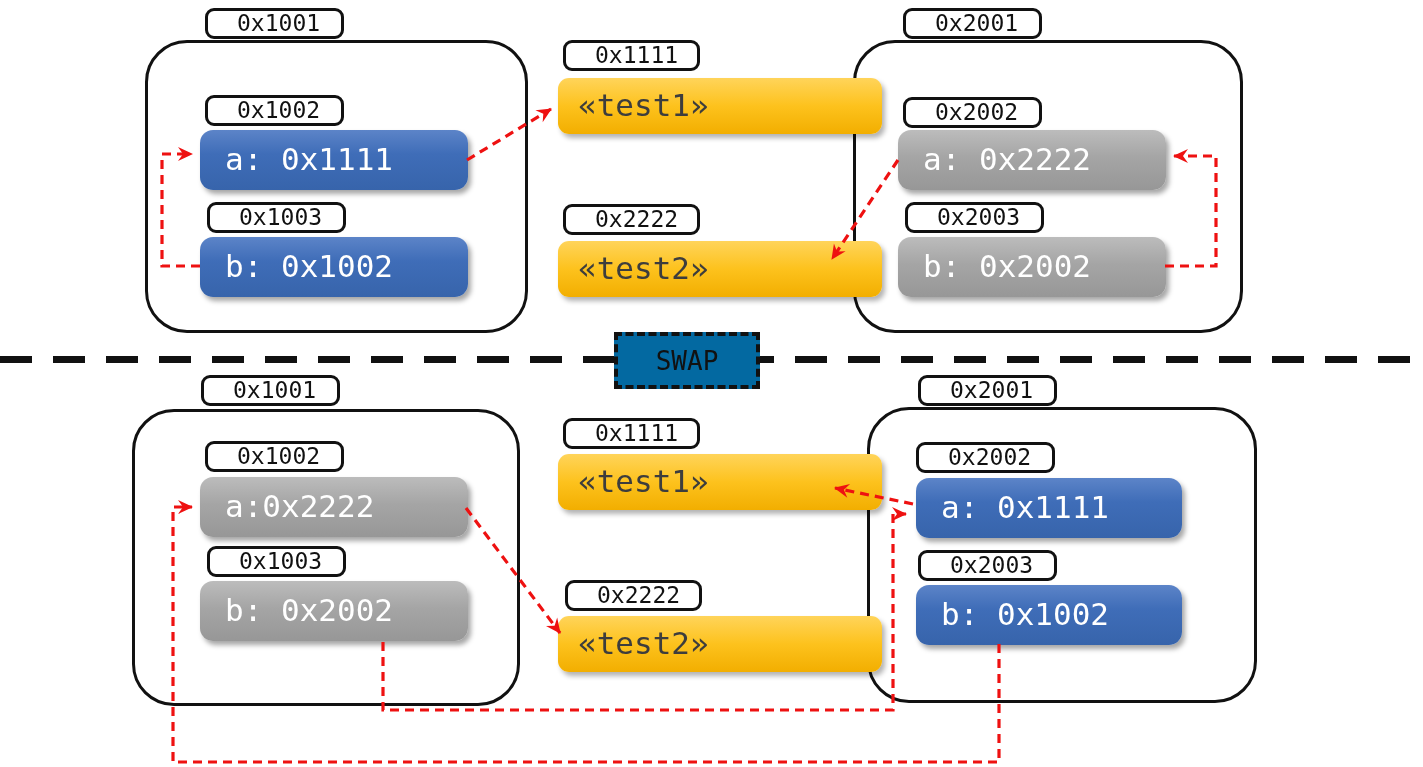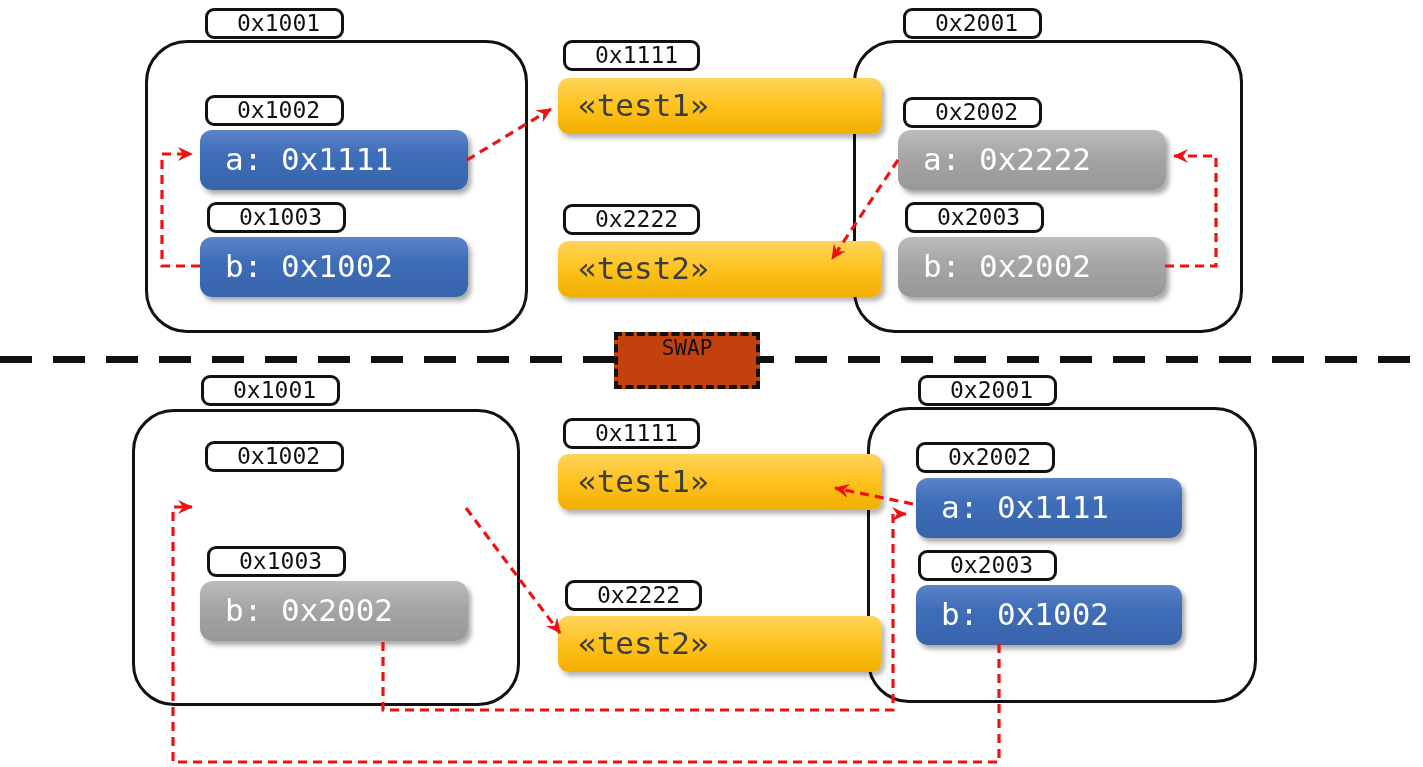--- a/index.html
+++ b/index.html
@@ -17,38 +17,38 @@
     background:#fff;border:3px solid #111;border-radius:9px;
     font-size:23px;line-height:25px;color:#111;padding-left:29px;
     z-index:3;white-space:nowrap;
   }
   .varbox{
     position:absolute;box-sizing:border-box;height:60px;width:268px;
     border-radius:13px;font-size:31px;color:#fff;padding-left:25px;
     line-height:58px;z-index:3;white-space:nowrap;
     box-shadow:3px 4px 5px rgba(0,0,0,0.35);
   }
-  .blue{background:linear-gradient(180deg,#5c84c8 0%,#3f6db8 40%,#3764ab 100%);border-radius:12px;}
+  .blue{background:linear-gradient(180deg,#5c84c8 0%,#3f6db8 40%,#3764ab 100%);}
   .gray{background:linear-gradient(180deg,#bcbcbc 0%,#a5a5a5 45%,#979797 100%);}
   .strbox{
     position:absolute;box-sizing:border-box;height:56px;width:324px;
     border-radius:11px;font-size:31px;color:#3d3d3d;padding-left:20px;
     line-height:54px;z-index:3;white-space:nowrap;
     background:linear-gradient(180deg,#ffd45a 0%,#fdc21d 50%,#f2ae00 100%);
     box-shadow:3px 4px 5px rgba(0,0,0,0.3);
   }
   .divider{
     position:absolute;left:0;top:356px;width:1423px;height:7px;z-index:2;
     background:repeating-linear-gradient(90deg,#111 0 32px,transparent 32px 53px);
   }
   .swapbox{
     position:absolute;left:614px;top:332px;width:146px;height:57px;
-    box-sizing:border-box;background:#c2410c;border:4px dashed #111;
-    z-index:4;display:flex;justify-content:center;
-    font-size:21px;color:#111;
+    box-sizing:border-box;background:#0369a1;border:4px dashed #111;
+    z-index:4;display:flex;align-items:center;justify-content:center;
+    font-size:26px;color:#111;
   }
   #arrow-layer{
     position:absolute;left:0;top:0;z-index:5;pointer-events:none;
   }
   .arrow-line{
     fill:none;stroke:#ee1111;stroke-width:3.2;stroke-dasharray:9 6;
   }
 </style>
 </head>
 <body>
@@ -75,20 +75,21 @@
   <div class="varbox gray" style="left:898px;top:237px">b: 0x2002</div>
 
   <div class="divider"></div>
   <div class="swapbox">
     <span>SWAP</span>
   </div>
 
   <div class="frame" style="left:132px;top:409px;width:388px;height:297px"></div>
   <div class="tab" style="left:201px;top:375px">0x1001</div>
   <div class="tab" style="left:205px;top:441px">0x1002</div>
+  <div class="varbox gray" style="left:200px;top:477px">a:0x2222</div>
   <div class="tab" style="left:207px;top:546px">0x1003</div>
   <div class="varbox gray" style="left:200px;top:581px">b: 0x2002</div>
 
   <div class="tab" style="left:563px;top:418px;width:137px">0x1111</div>
   <div class="strbox" style="left:558px;top:454px">«test1»</div>
   <div class="tab" style="left:565px;top:580px;width:137px">0x2222</div>
   <div class="strbox" style="left:558px;top:616px">«test2»</div>
 
   <div class="frame" style="left:867px;top:407px;width:390px;height:296px"></div>
   <div class="tab" style="left:918px;top:375px">0x2001</div>

